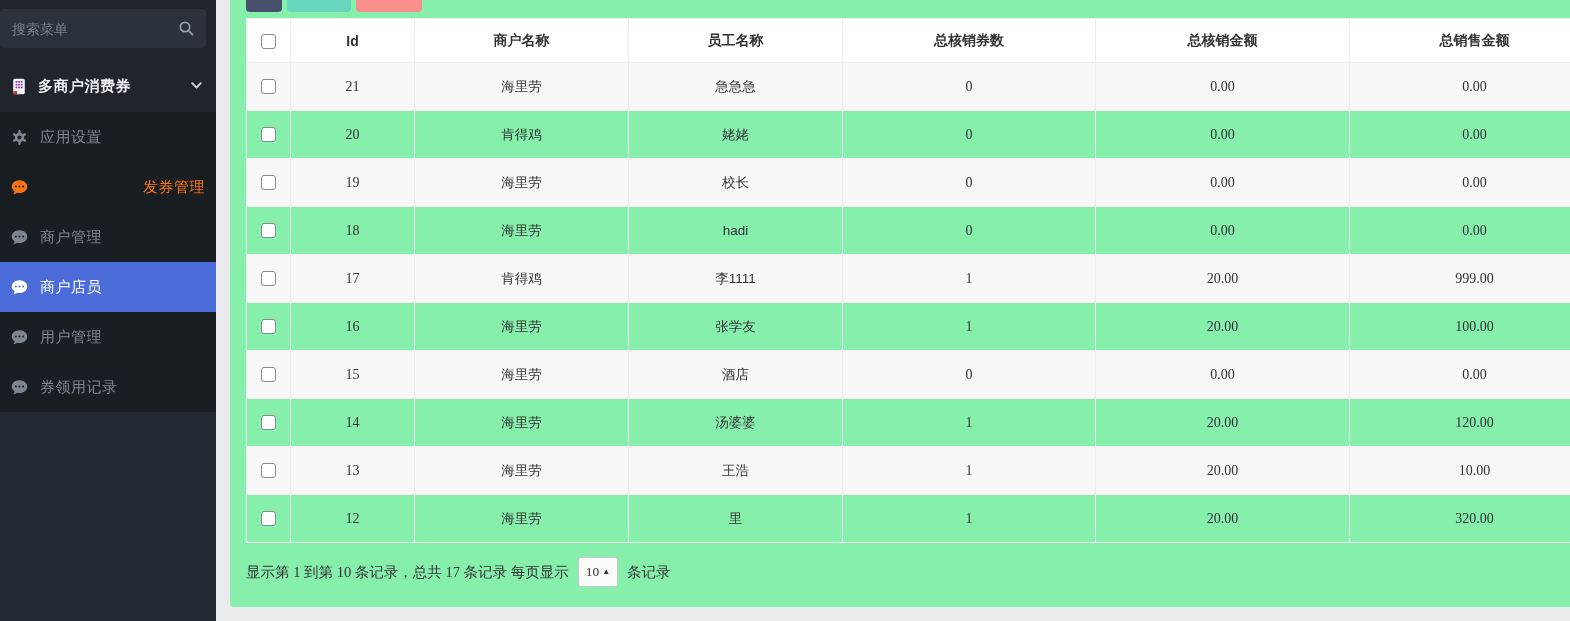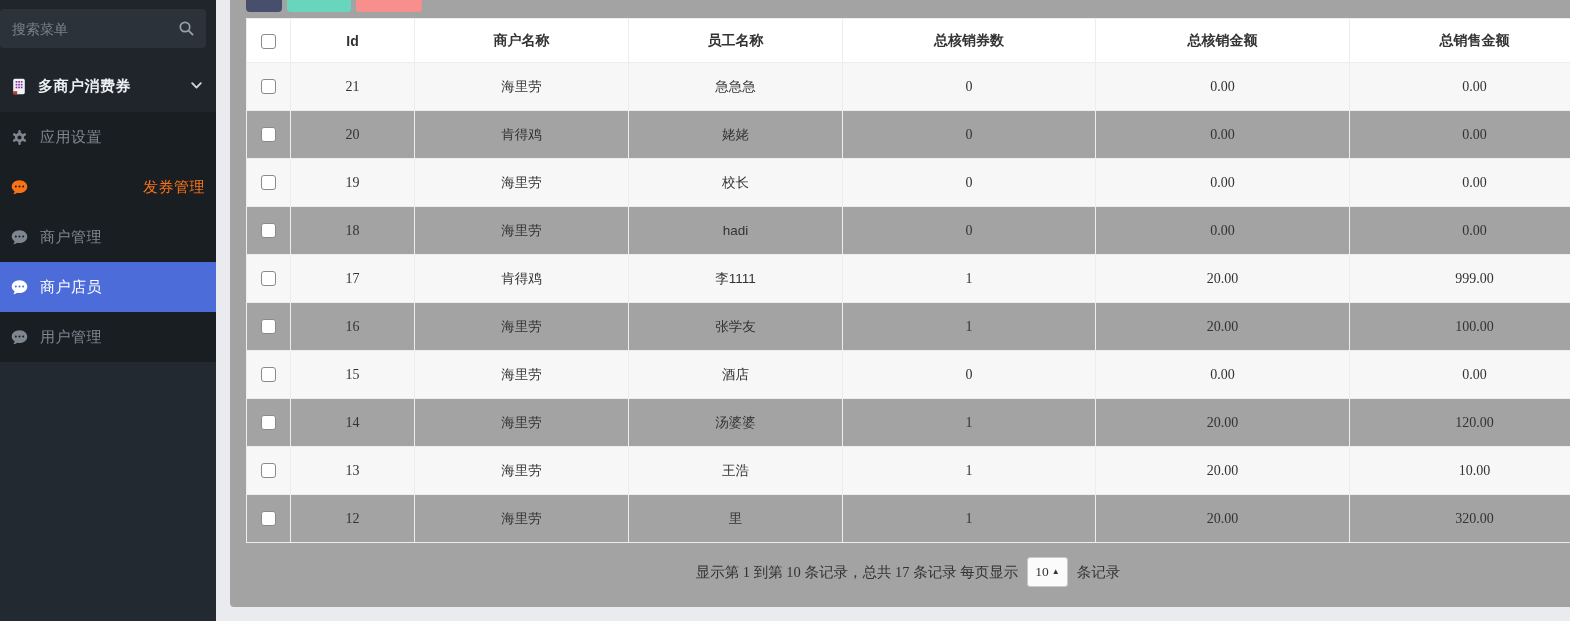--- a/index.html
+++ b/index.html
@@ -64,21 +64,21 @@
   .mi-icon svg{ width:100%; height:100%; }
   .menu-item[data-icon="gear"] .icon-gear{ display:flex; }
   .menu-item[data-icon="comment"] .icon-comment{ display:flex; }
   .mi-label{ margin-left:12px; letter-spacing:.5px; }
   .sidebar-filler{ flex:1; background:#232931; }
 
   
   .main{ flex:1; height:621px; background:#e9ebee; padding-left:14px; }
   .card{
     width:1340px; height:607px;
-    background:#a3a3a3;
+    background:#86efac;
     border-radius:0 0 0 4px;
     padding-left:16px;
     overflow:hidden;
   }
 
   .toolbar{ display:flex; gap:5px; margin-top:-14px; }
   .tb-btn{
     height:26px; border:none; border-radius:4px;
   }
   .toolbar .tb-btn:nth-child(1){ width:36px; }
@@ -105,21 +105,20 @@
     display:inline-block; width:15px; height:15px;
     border:1.5px solid #858c92; border-radius:3px;
     background:#fff; vertical-align:middle;
   }
 
   .pagination{
     margin-top:14px;
     display:flex; align-items:center; gap:9px;
     font-size:14.5px; color:#333;
     font-family:"Liberation Serif","DejaVu Serif",serif;
-    justify-content:center;
   }
   .page-size{
     height:30px; min-width:37px;
     display:inline-flex; align-items:center; justify-content:center; gap:3px;
     background:#fbfbfb; border:1px solid #c9c9c9; border-radius:3px;
     font-size:13.5px; color:#333; padding:12px 7px;
     font-family:inherit;
   }
   .page-size .caret{ font-size:8px; color:#333; transform:translateY(-1px); }
 </style>
@@ -208,20 +207,29 @@
     </div>
       <div class="menu-item" data-interactable="true" data-icon="comment">
 
       <span class="mi-icon icon-comment" data-interactable="false">
         <svg viewBox="0 0 16 16" fill="currentColor">
           <path fill-rule="evenodd" d="M8 1.2C3.9 1.2.7 3.8.7 7c0 1.8 1 3.4 2.7 4.5-.05.9-.5 2-1.3 2.9 1.6-.2 2.9-.9 3.7-1.5.7.15 1.4.22 2.2.22 4.1 0 7.3-2.6 7.3-5.9S12.1 1.2 8 1.2zM5.5 7a.95.95 0 1 1-1.9 0 .95.95 0 0 1 1.9 0zm3.45 0a.95.95 0 1 1-1.9 0 .95.95 0 0 1 1.9 0zm3.45 0a.95.95 0 1 1-1.9 0 .95.95 0 0 1 1.9 0z"></path>
         </svg>
       </span>
       <span class="mi-label" data-interactable="false">用户管理</span>
     </div>
+      <div class="menu-item" data-interactable="true" data-icon="comment">
+
+      <span class="mi-icon icon-comment" data-interactable="false">
+        <svg viewBox="0 0 16 16" fill="currentColor">
+          <path fill-rule="evenodd" d="M8 1.2C3.9 1.2.7 3.8.7 7c0 1.8 1 3.4 2.7 4.5-.05.9-.5 2-1.3 2.9 1.6-.2 2.9-.9 3.7-1.5.7.15 1.4.22 2.2.22 4.1 0 7.3-2.6 7.3-5.9S12.1 1.2 8 1.2zM5.5 7a.95.95 0 1 1-1.9 0 .95.95 0 0 1 1.9 0zm3.45 0a.95.95 0 1 1-1.9 0 .95.95 0 0 1 1.9 0zm3.45 0a.95.95 0 1 1-1.9 0 .95.95 0 0 1 1.9 0z"></path>
+        </svg>
+      </span>
+      <span class="mi-label" data-interactable="false">券领用记录</span>
+    </div>
     </nav>
 
   <div class="sidebar-filler" data-interactable="false"></div>
 </aside>
 
 <main class="main" data-interactable="false">
   <div class="card" data-interactable="false">
 
     <div class="toolbar" data-interactable="false">
 

